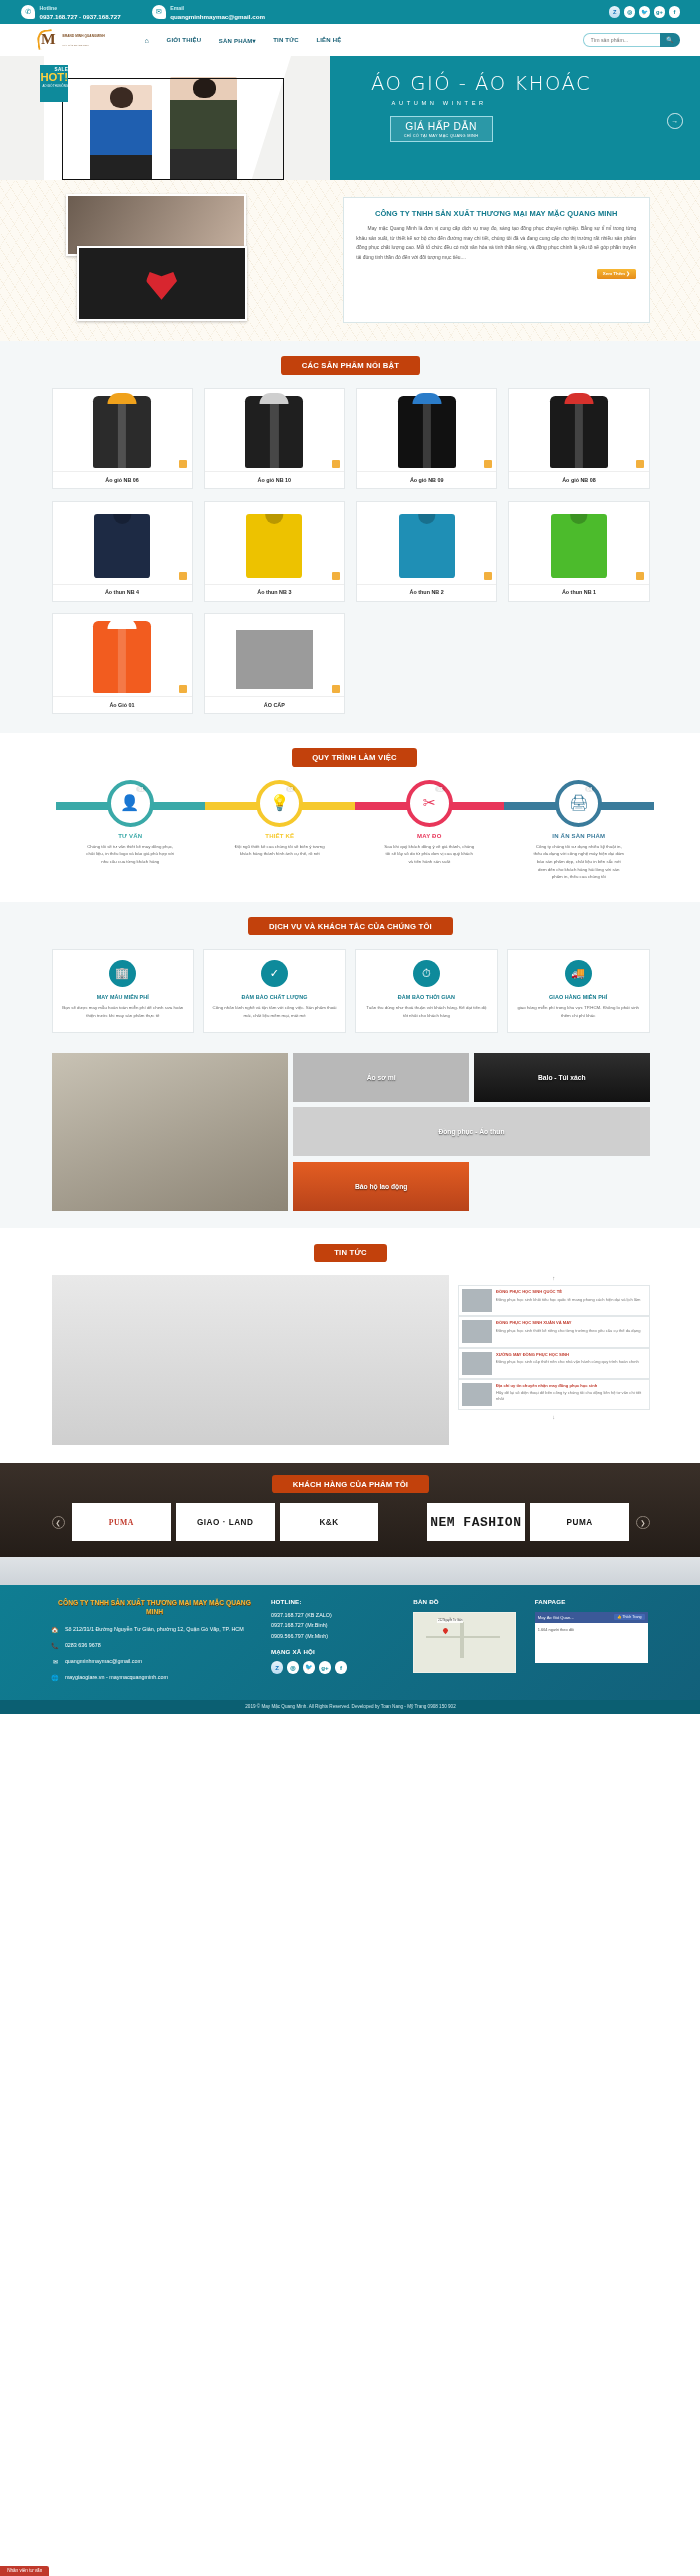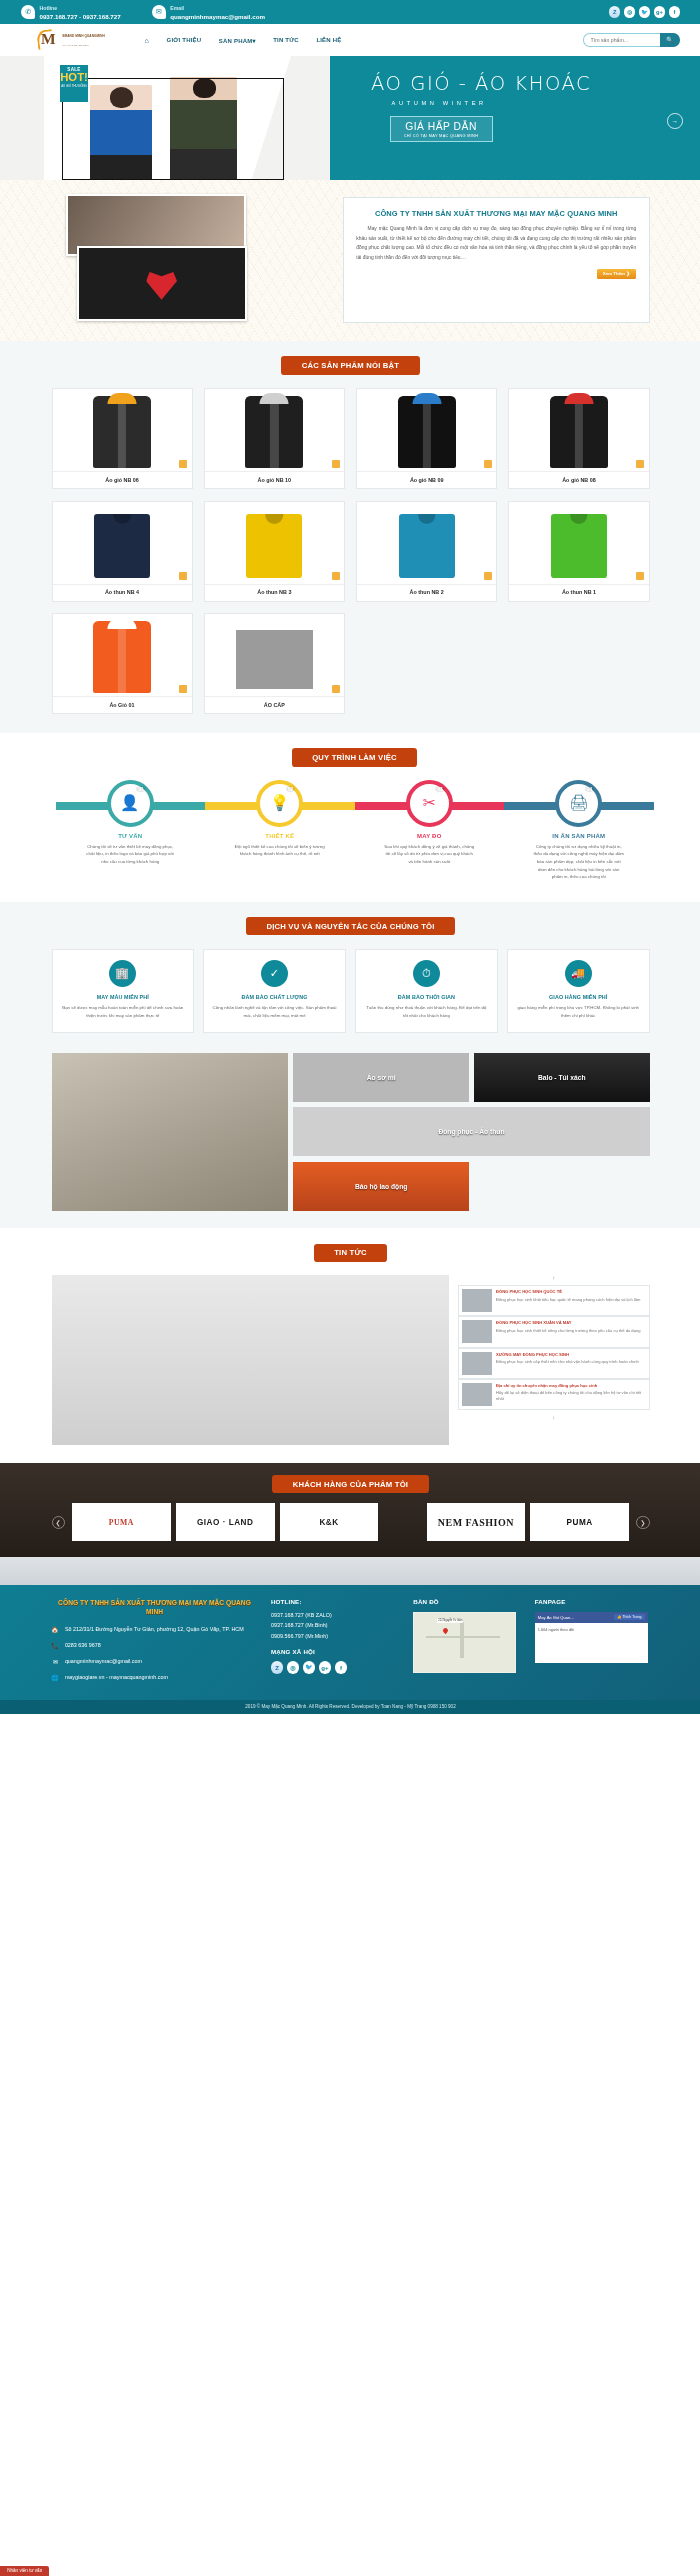--- a/index.html
+++ b/index.html
@@ -79,23 +79,22 @@
   .hero-left {
     position: absolute; left: 0; top: 0; width: 330px; height: 100%;
     background: #f2f2f0;
   }
   .hero-white {
     position: absolute; left: 44px; top: 0; width: 247px; height: 100%;
     background: #ffffff; clip-path: polygon(0 0, 100% 0, 84% 100%, 0 100%);
   }
   .hot-badge {
     position: absolute; left: 40px; top: 9.3px; width: 28px; height: 37px;
-    background: #0e8a9b; color: #fff; text-align: center; z-index: 4;
+    background: #0e8a9b; color: #fff; text-align: right; z-index: 4;
     padding-top: 2.1px;
-    margin-left: 20px;
   }
   .hot-badge .h1 { font-size: 4.6px; font-weight: bold; letter-spacing: 0.3px; }
   .hot-badge .h2 { font-size: 11.3px; font-weight: bold; color: #ffd23f; line-height: 1; }
   .hot-badge .h3 { font-size: 2.8px; margin-top: 1.5px; line-height: 1.25; }
   .model {
     position: absolute; bottom: 0; border-radius: 1.5px;
   }
   .model.m1 {
     left: 90px; bottom: 0; width: 62px; height: 95px;
     background: linear-gradient(#f0d9c8 0 26%, #1f5fb0 26% 74%, #222 74% 100%);
@@ -302,21 +301,21 @@
     color: #cfc6bc; display: flex; align-items: center; justify-content: center;
     font-size: 6.2px; cursor: pointer; flex: none;
   }
   .cl-track { flex: 1; display: flex; gap: 5.2px; }
   .cl {
     flex: 1; height: 38px; background: #fff; display: flex;
     align-items: center; justify-content: center; font-weight: bold;
     color: #1a1a1a; font-size: 8.2px; letter-spacing: 0.5px; cursor: pointer;
   }
   .cl.c1 { color: #c0392b; font-family: "Liberation Serif", serif; font-size: 7.7px; }
-  .cl.c4 { font-family: Liberation Serif, serif; font-size: 10px; margin-left: 43px; }
+  .cl.c4 { font-family: Liberation Mono, monospace; font-size: 13px; margin-left: 43px; }
   .cl.c5 { background: #fff; color: #111; }
 
   
   .footer-top { height: 28px; background: linear-gradient(#dfe3e6,#cdd3d8); }
   .footer {
     background: linear-gradient(135deg,#0f7d92,#12607a); color: #fff; padding: 13.4px 0 11.3px;
   }
   .footer .wrap { display: flex; gap: 13.4px; }
   .fcol1 { width: 206px; }
   .fcol1 h3 {
@@ -580,21 +579,21 @@
           <div class="tri" style="border-top-color:#3a7b9b"></div>
           <h4 style="color:#3a7b9b">IN ẤN SẢN PHẨM</h4>
           <p>Công ty chúng tôi sử dụng nhiều kỹ thuật in, thêu đa dạng với công nghệ máy hiện đại đảm bảo sản phẩm đẹp, chất liệu in bền sắc nét đem đến cho khách hàng hài lòng với sản phẩm in, thêu của chúng tôi</p>
         </div>
       </div>
   </div>
 </div>
 
 <div class="services">
   <div class="wrap">
-    <div class="sec-title">DỊCH VỤ VÀ NGUYÊN TẮC CỦA CHÚNG TÔI</div>
+    <div class="sec-title">DỊCH VỤ VÀ KHÁCH TẮC CỦA CHÚNG TÔI</div>
     <div class="svc-grid" id="services-grid">
         <div class="svc">
           <div class="ic">🏢</div>
           <h5>MAY MẪU MIỄN PHÍ</h5>
           <p>Bạn sẽ được may mẫu hoàn toàn miễn phí để chỉnh sửa hoàn thiện trước khi may sản phẩm thực tế</p>
         </div>
         <div class="svc">
           <div class="ic">✓</div>
           <h5>ĐẢM BẢO CHẤT LƯỢNG</h5>
           <p>Công nhân lành nghề và tận tâm với công việc. Sản phẩm thoải mái, chất liệu mềm mại, mát mẻ</p>

